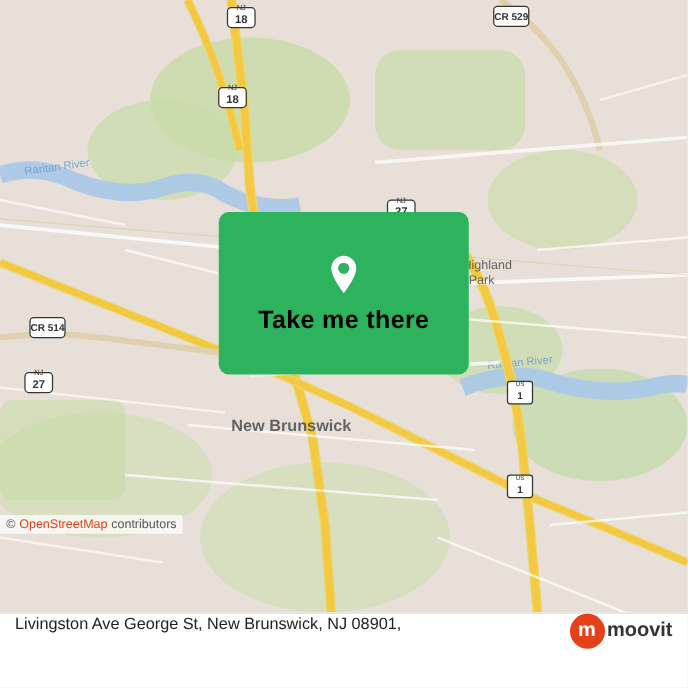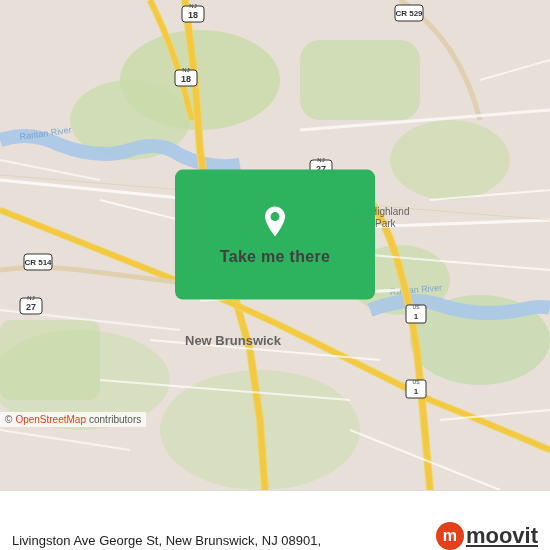--- a/index.html
+++ b/index.html
@@ -39,33 +39,33 @@
 
     #location-pin {
       width: 36px;
       height: 36px;
       position: relative;
     }
 
     #take-me-there-btn {
       background: transparent;
       border: none;
-      color: #404040;
-      font-size: 16px;
+      color: #000000;
+      font-size: 20px;
       font-weight: bold;
       cursor: pointer;
       letter-spacing: 0.3px;
     }
 
     #bottom-bar {
       width: 550px;
       height: 60px;
       background: white;
       display: flex;
-      align-items: flex-end;
+      align-items: flex-start;
       padding: 0 12px;
       gap: 8px;
       border-top: 1px solid #ddd;
       position: relative;
     }
 
     #osm-credit {
       position: absolute;
       bottom: 63px;
       left: 0;
@@ -218,15 +218,15 @@
     <span>contributors</span>
   </div>
 </div>
 
 <div id="bottom-bar">
   <div id="bottom-text">
     <div>Livingston Ave George St, New Brunswick, NJ 08901,</div>
   </div>
   <div id="moovit-logo">
     <div class="moovit-m">m</div>
-    <span style="font-size:22px; font-weight:bold; color:#333;text-decoration:underline;">moovit</span>
+    <span style="font-size:16px; font-weight:bold; color:#333;">moovit</span>
   </div>
 </div>
 
 </body></html>

